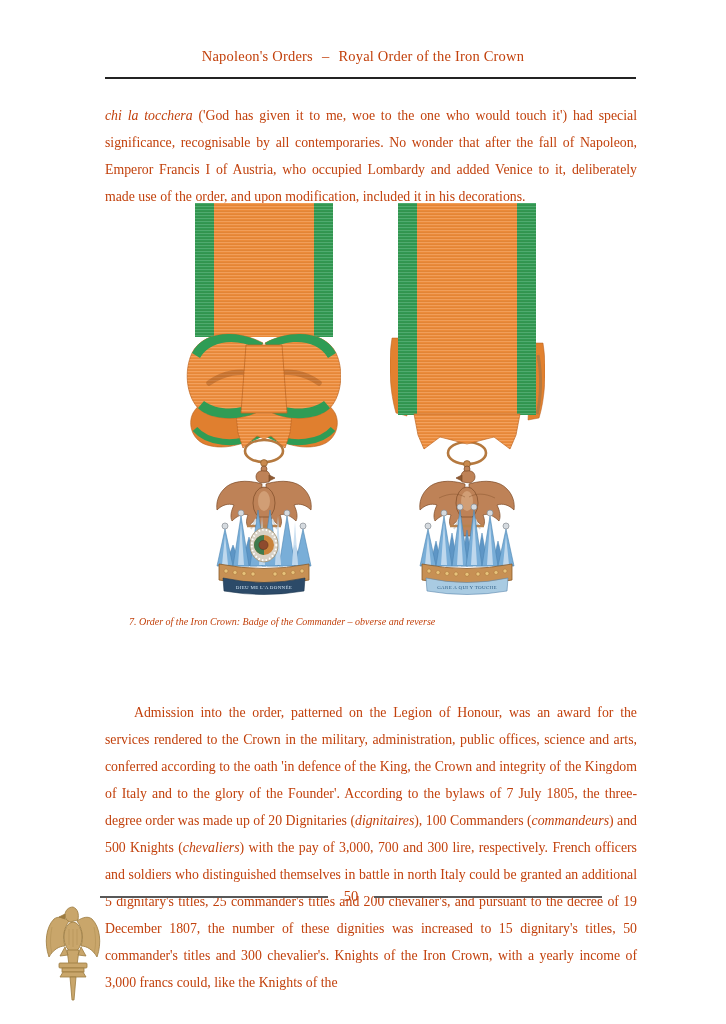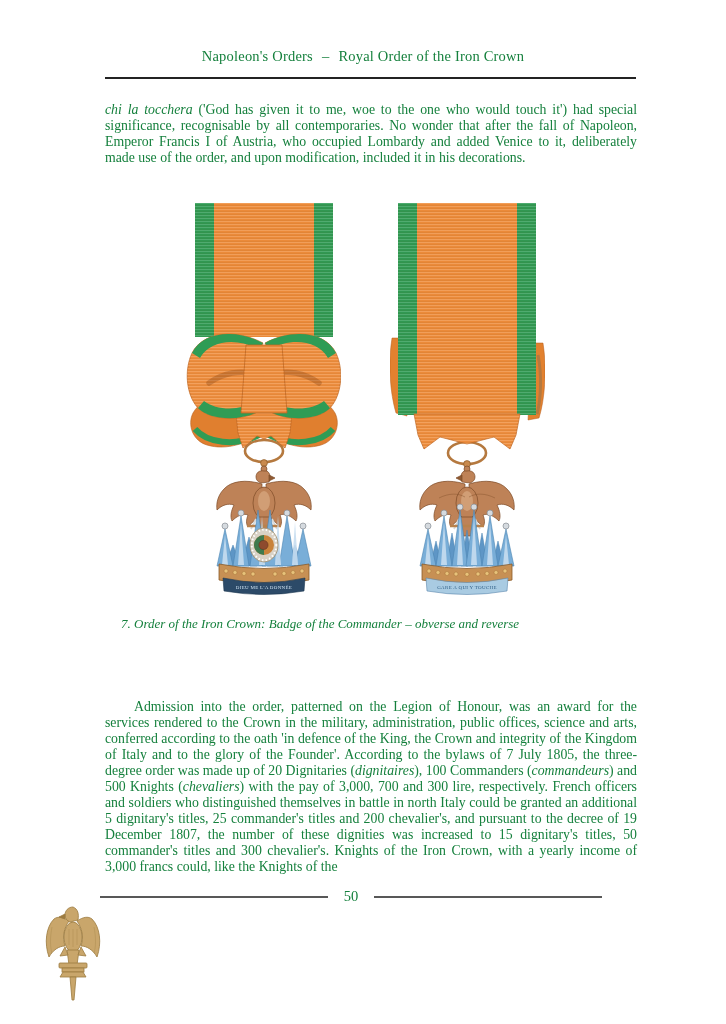--- a/index.html
+++ b/index.html
@@ -1,30 +1,30 @@
 <!DOCTYPE html>
 <html><head>
 <meta charset="utf-8">
 <style>
   html,body{margin:0;padding:0;background:#ffffff;}
   .page{position:relative;width:726px;height:1024px;background:#ffffff;overflow:hidden;
-        font-family:"Liberation Serif","DejaVu Serif",serif;color:#15803d;}
+        font-family:"Liberation Serif","DejaVu Serif",serif;color:#c2410c;}
   .hdr{position:absolute;top:48px;left:0;width:726px;text-align:center;
        font-size:14.5px;letter-spacing:0.2px;}
   .hdr .dash{display:inline-block;margin:0 9px;}
   .hdr-rule{position:absolute;top:77px;left:105px;width:531px;height:2px;background:#232323;}
   .body-text{position:absolute;left:105px;width:532px;margin:0;
-             text-align:justify;font-size:13.8px;line-height:16px;}
+             text-align:justify;font-size:13.8px;line-height:27px;}
   .p1{top:102px;}
   .p2{top:699px;text-indent:29px;}
   .figure{position:absolute;top:203px;left:0;width:726px;height:397px;}
   .medal{position:absolute;top:0;height:397px;}
   .medal-obv{left:183px;width:158px;}
   .medal-rev{left:390px;width:155px;}
-  .cap{position:absolute;left:121px;width:545px;font-size:13px;margin:0;}
+  .cap{position:absolute;left:129px;width:545px;font-size:10px;margin:0;}
   .cap-en{top:616px;font-style:italic;}
   .cap-pl{top:651px;}
   .footer-row{position:absolute;top:888px;left:100px;width:502px;display:flex;
               align-items:center;font-size:14.5px;}
   .frule{flex:1;height:2px;background:#585858;}
   .pageno{margin:0 16px;}
   .emblem{position:absolute;left:42px;top:903px;width:62px;height:100px;}
 </style>
 </head>
 <body>

